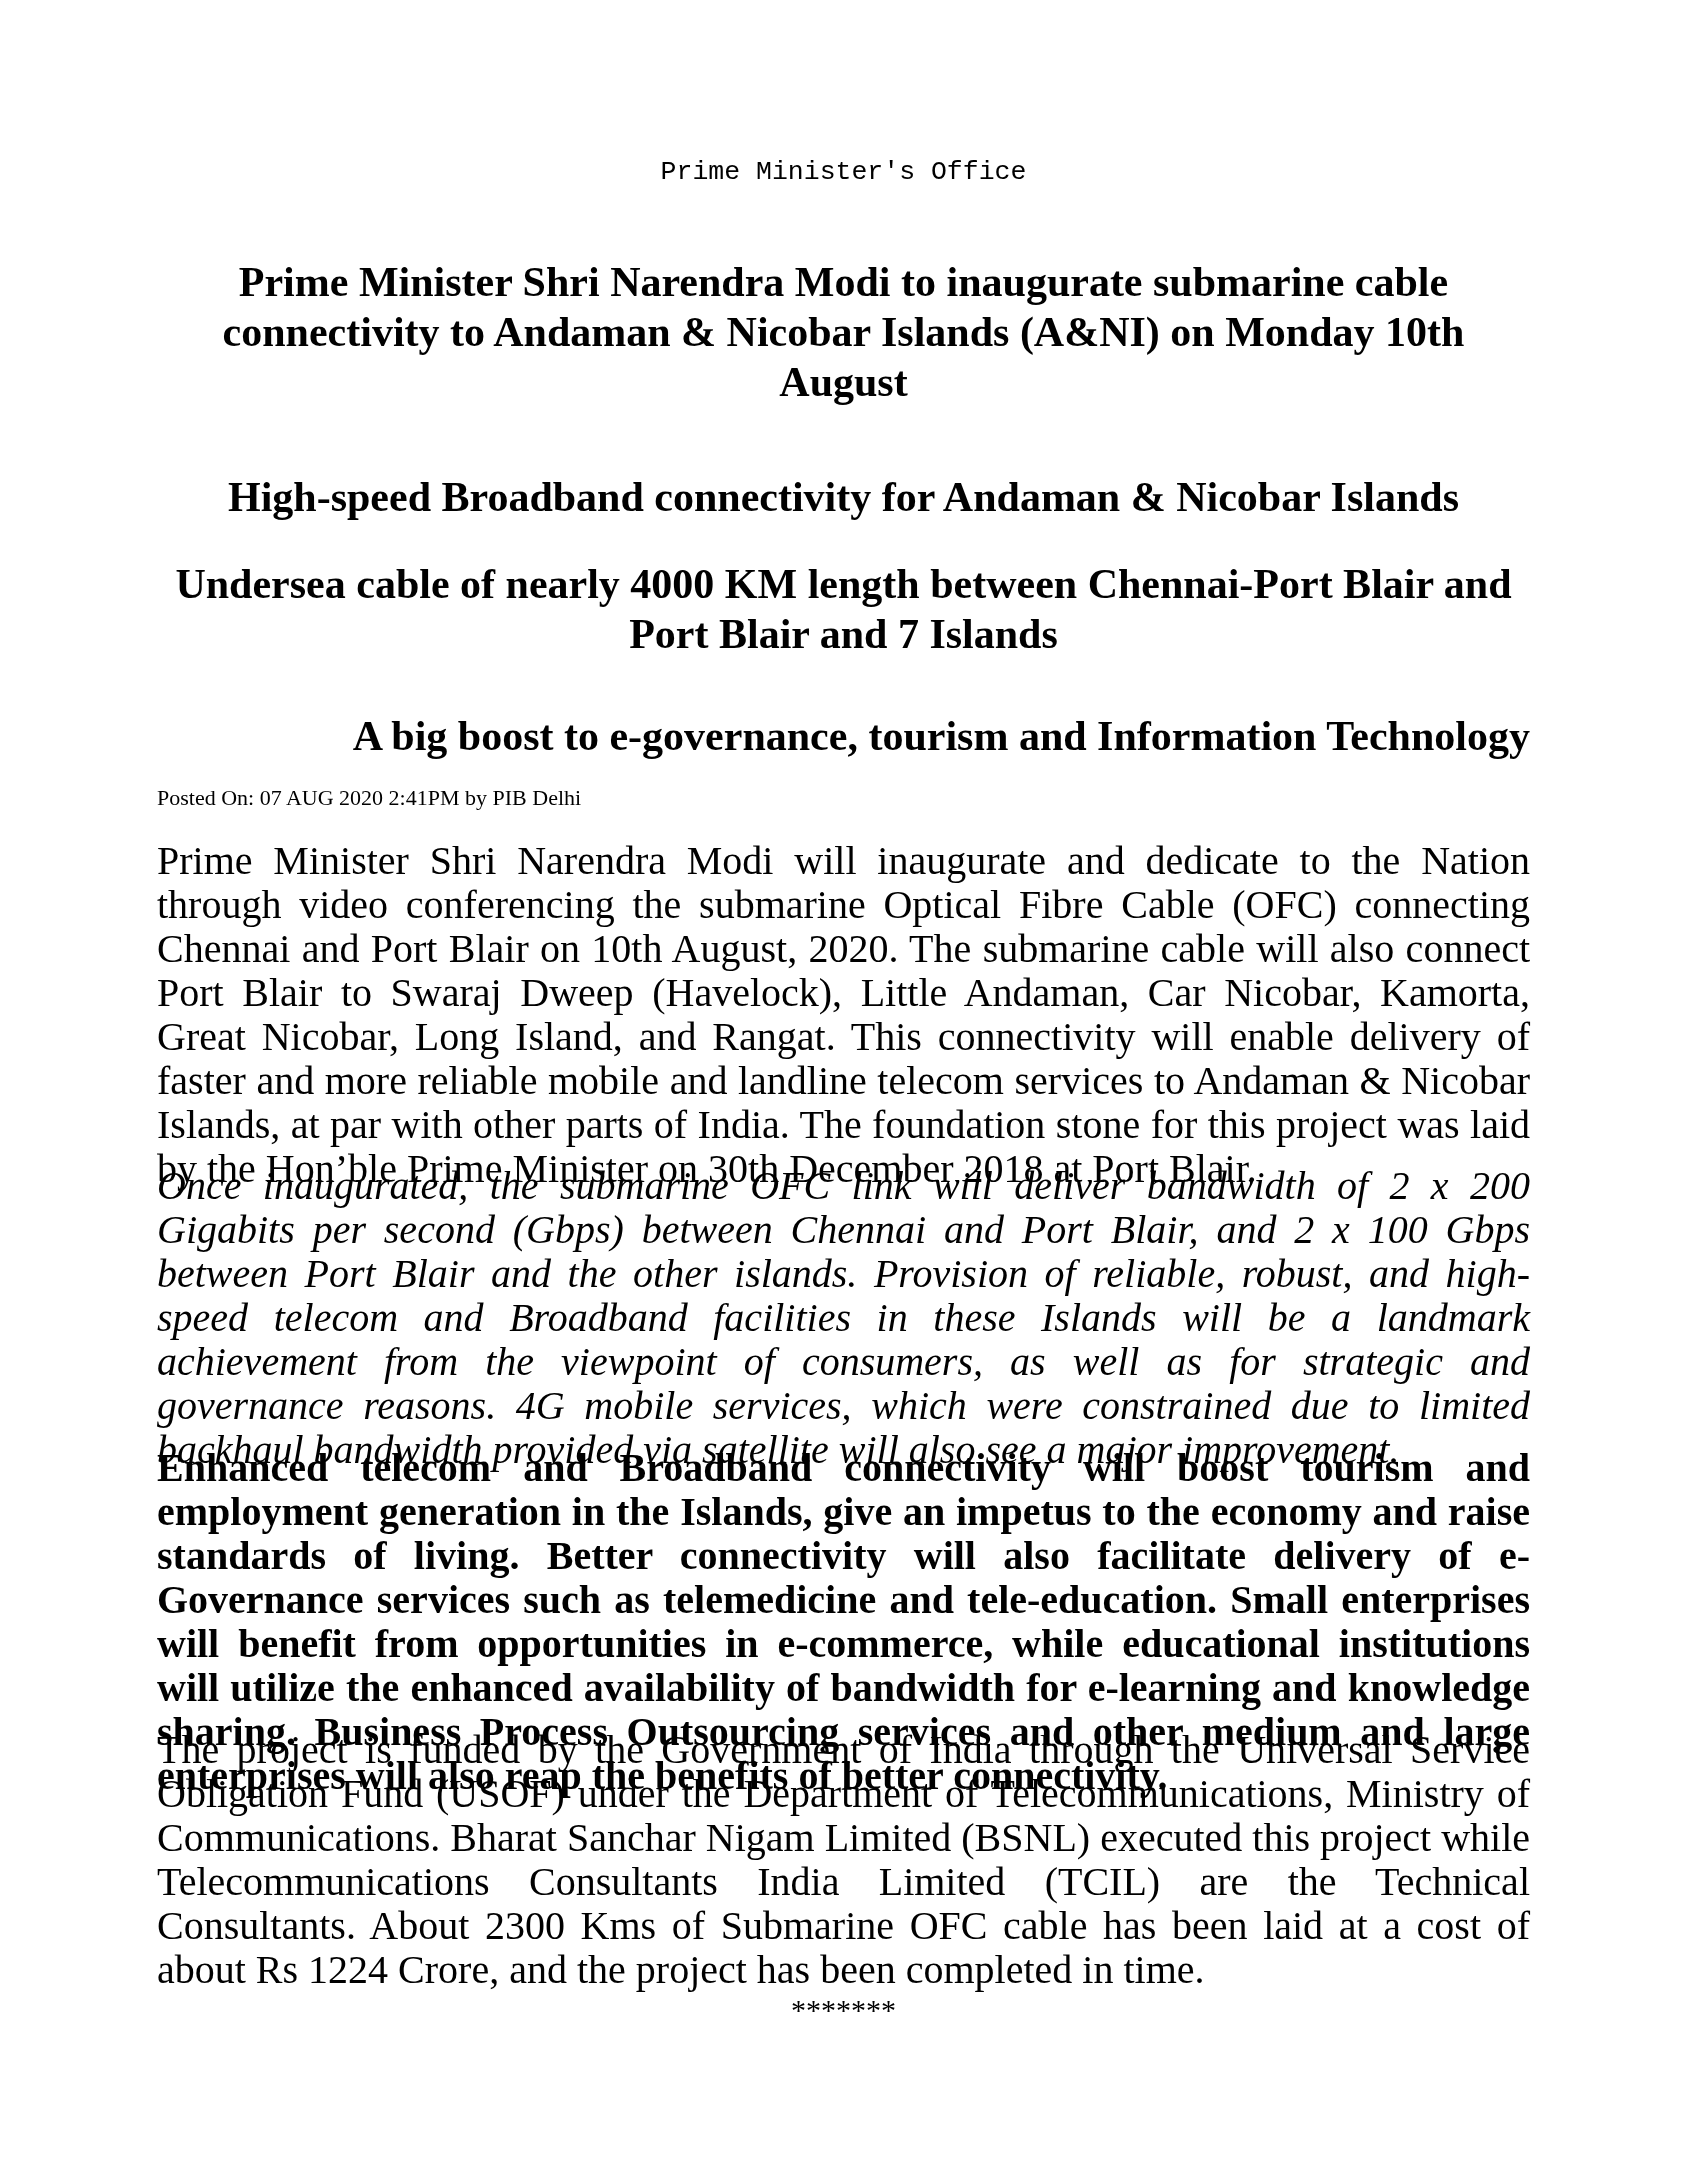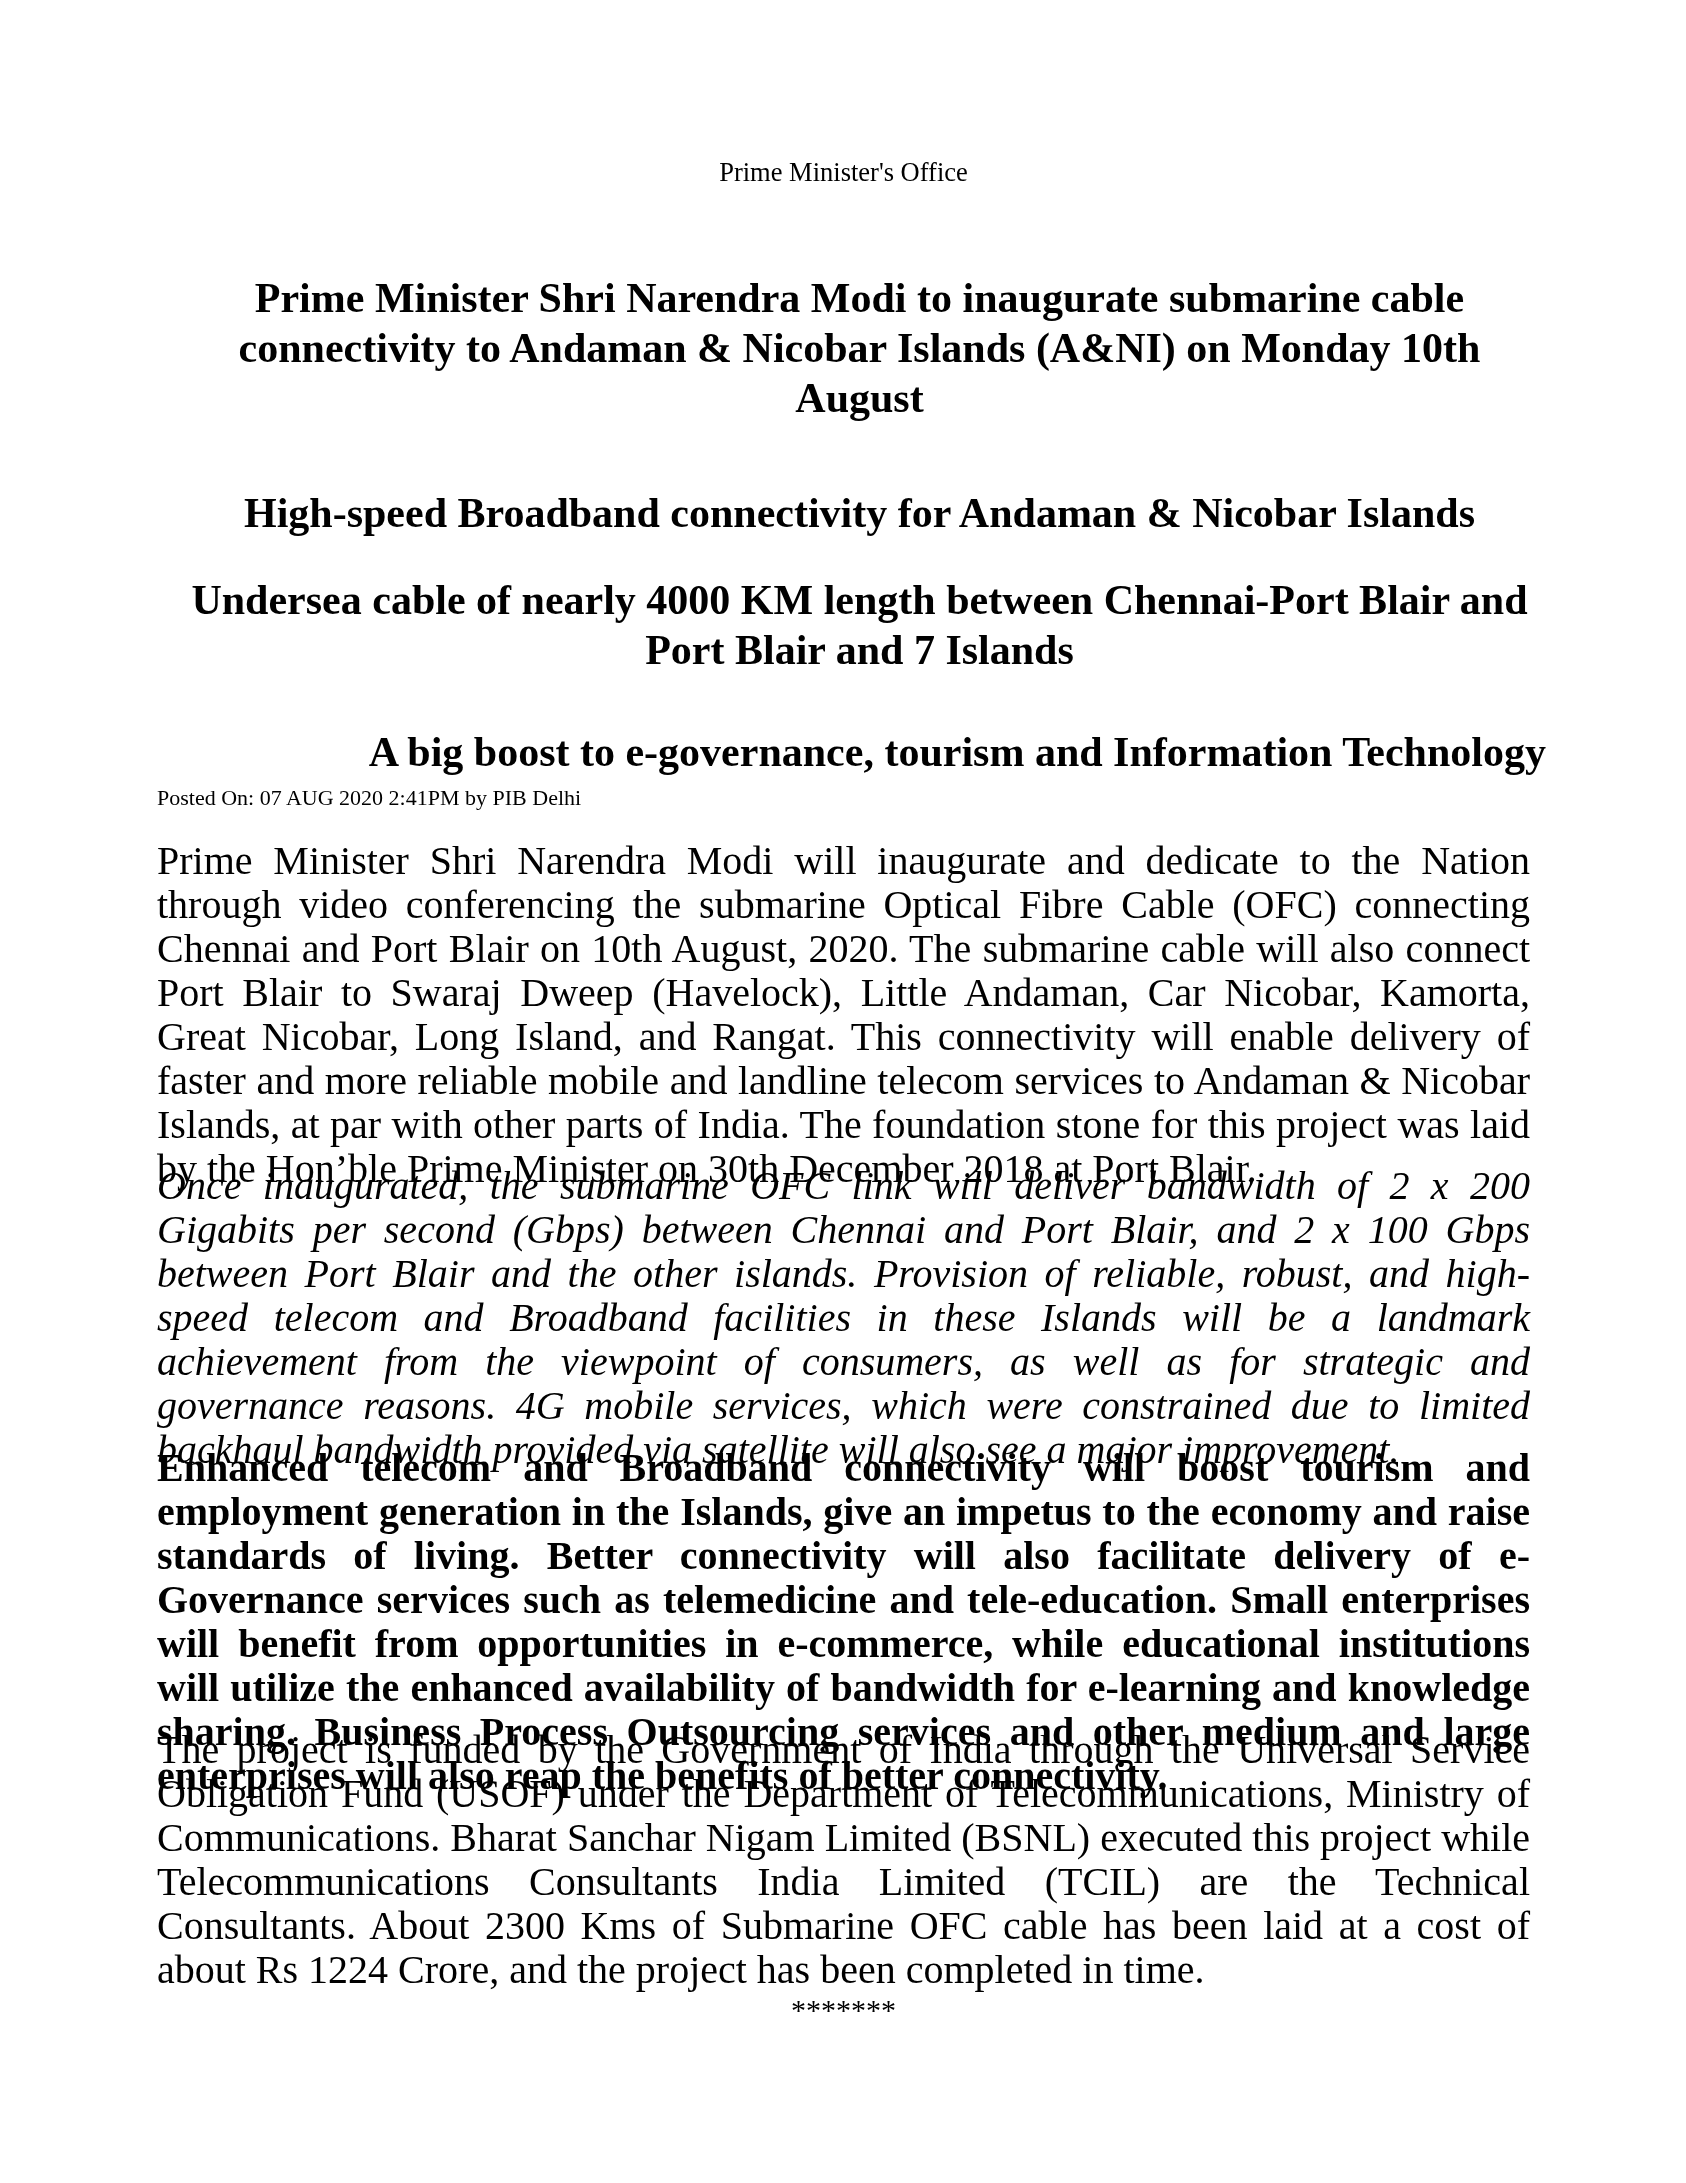--- a/index.html
+++ b/index.html
@@ -3,25 +3,25 @@
   <meta charset="utf-8">
   <style>
     html, body { margin: 0; padding: 0; background: #ffffff; }
     body {
       width: 1687px; height: 2183px; position: relative; overflow: hidden;
       font-family: "Liberation Serif", "DejaVu Serif", serif; color: #000;
     }
     .page { position: absolute; left: 157px; top: 0; width: 1373px; }
     .org {
       position: absolute; left: 0; width: 1373px; top: 155px;
-      text-align: center; font-size: 26.5px; line-height: 34px;
+      text-align: center; font-size: 26.5px; line-height: 34px; font-family: Liberation Mono, monospace;
     }
     .h1 {
       position: absolute; left: 0; width: 1373px; text-align: center;
-      font-weight: bold; font-size: 42px; line-height: 50px; margin: 16px;
+      font-weight: bold; font-size: 42px; line-height: 50px; margin: 0;
     }
     .t1 { top: 257px; }
     .t2 { top: 472px; text-align: center; }
     .t3 { top: 559px; }
     .t4 { top: 711px; text-align: right; }
     .posted {
       position: absolute; left: 0; top: 779px; font-size: 22px; line-height: 38px;
     }
     .para {
       position: absolute; left: 0; width: 1373px; margin: 0;

